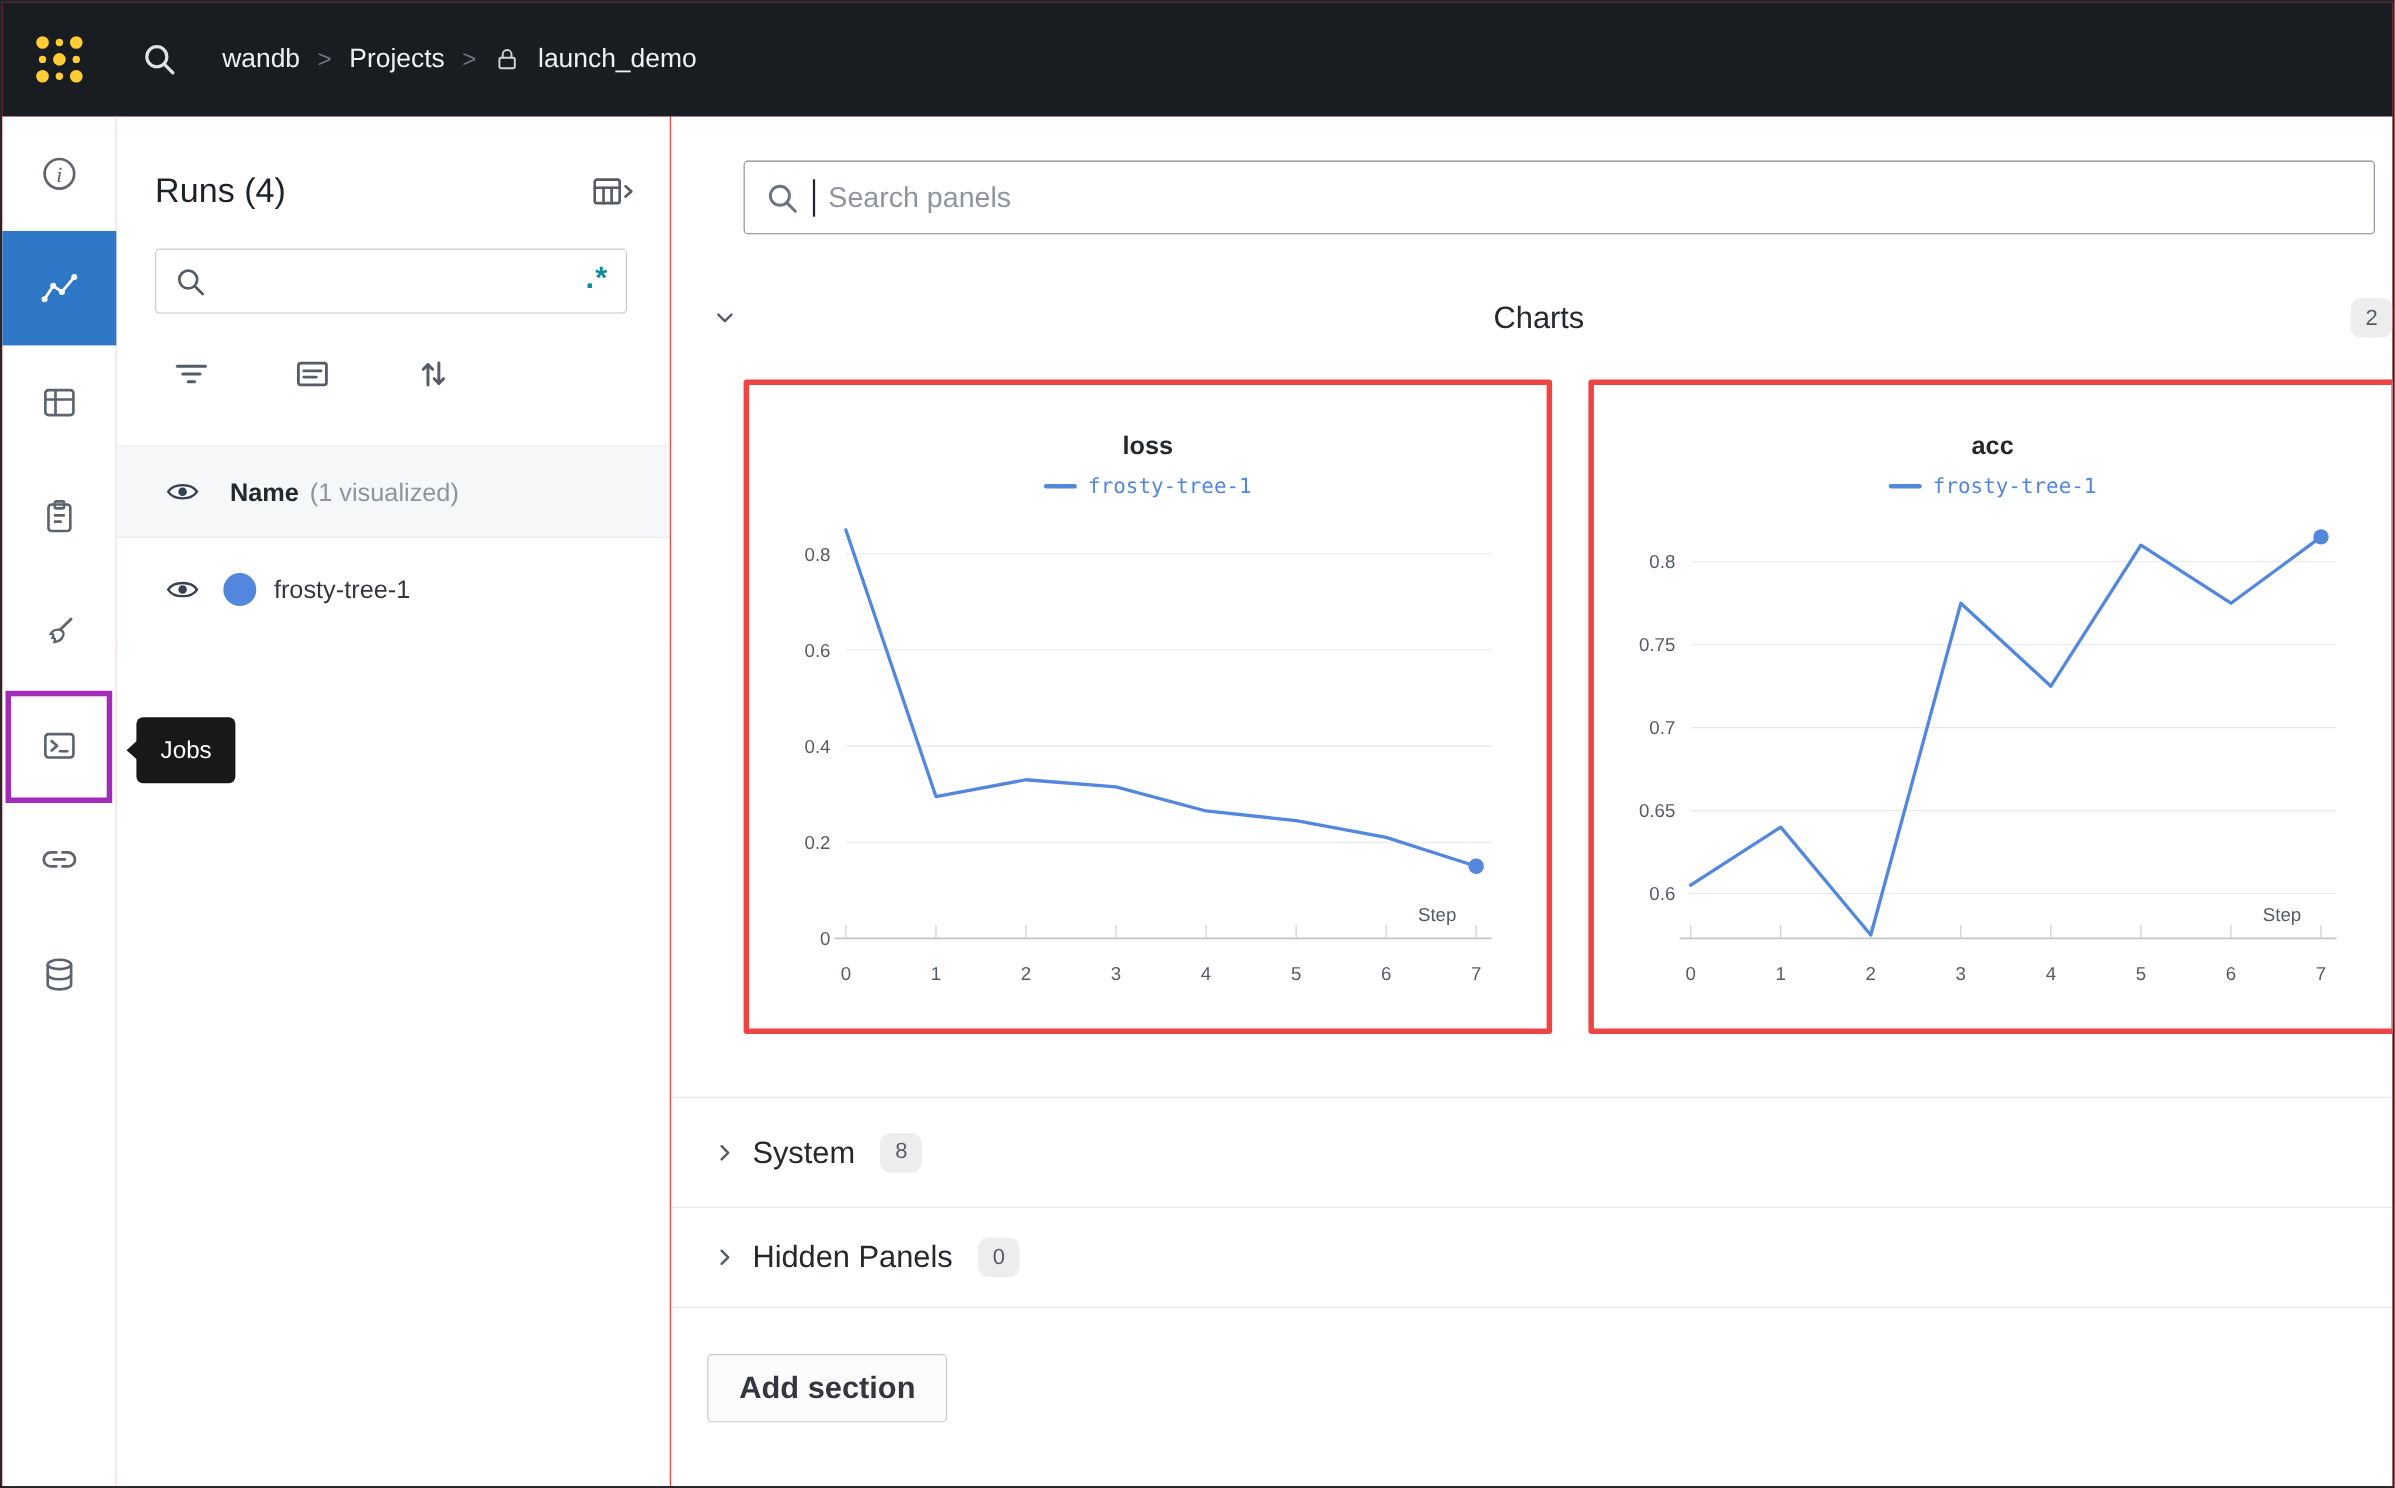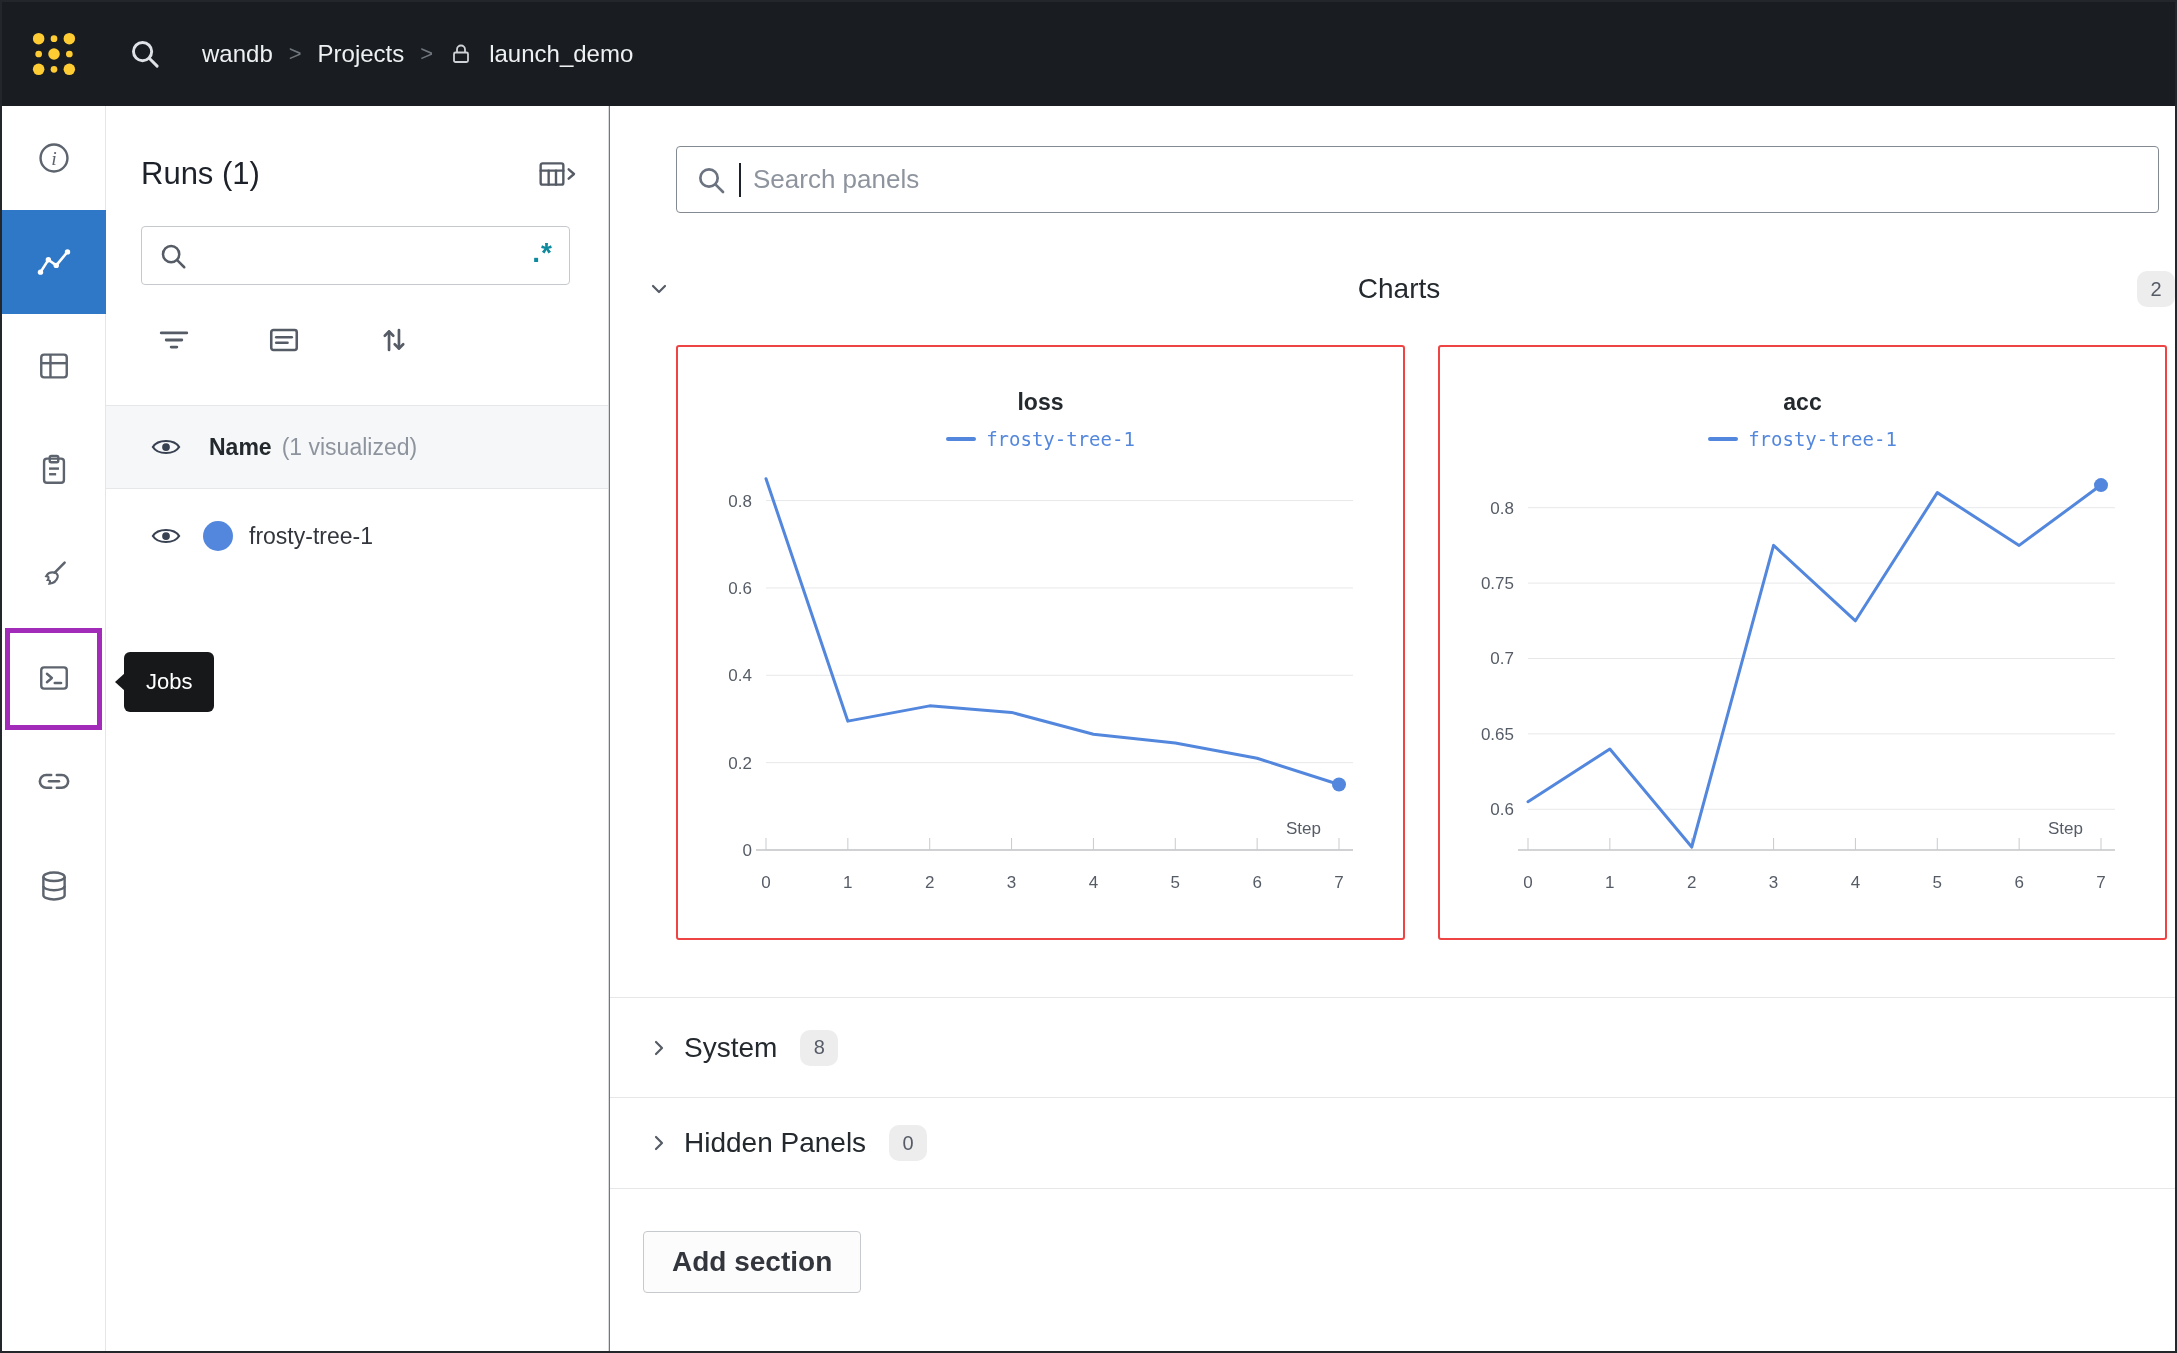--- a/index.html
+++ b/index.html
@@ -46,21 +46,21 @@
   .main { position:absolute; left:608px; top:104px; right:0; bottom:0; background:#fff; overflow:hidden; }
   .panel-search { margin:40px 16px 0 66px; height:67px; border:1.5px solid #848a92; border-radius:4px; display:flex; align-items:center; padding:12px 18px; gap:12px; background:#fff; position:relative; }
   .panel-search input { flex:1; border:none; outline:none; font-size:26px; font-family:inherit; color:#33373d; min-width:0; }
   .panel-search input::placeholder { color:#8e949e; }
   .caret { width:2px; height:34px; background:#1d2129; }
   .section-head { display:flex; align-items:center; gap:13px; cursor:pointer;justify-content:space-between; }
   .section-head.charts { margin:56px 0 0 37px; height:40px; }
   .section-label { font-size:28px; font-weight:500; color:#24292e; }
   .badge { min-width:38px; height:36px; padding:0 9px; background:#ededee; border-radius:10px; display:flex; align-items:center; justify-content:center; font-size:20px; color:#565c66; margin-left:10px; }
   .cards { margin:36px 16px 0 66px; display:flex; gap:33px; }
-  .card { width:803px; height:595px; border:2px solid #ef4444; border-radius:3px; background:#fff; cursor:pointer; }
+  .card { width:803px; height:595px; border:5px solid #ef4444; border-radius:3px; background:#fff; cursor:pointer; }
   .card-title { margin-top:42px; text-align:center; font-size:23px; font-weight:700; color:#24292e; }
   .legend { margin-top:12px; display:flex; align-items:center; justify-content:center; gap:10px; }
   .legend .dash { width:30px; height:4px; border-radius:2px; background:#5387dd; }
   .legend .legend-label { font-size:19px; color:#5387dd; font-family:"DejaVu Sans Mono","Liberation Mono",monospace; }
   svg.plot { display:block; margin-top:6px; }
   svg.plot text { font-family:"Liberation Sans", sans-serif; }
   .section-row { display:flex; align-items:center; gap:13px; padding-left:37px; cursor:pointer;text-align:center; }
   .section-row.system { height:99px; }
   .section-row.hidden-panels { height:90px; }
   .add-section { margin:42px 0 0 33px; height:62px; padding:0 28px; font-size:28px; font-weight:600; font-family:inherit; color:#33373d; background:#fcfcfd; border:1px solid #c6c9cd; border-radius:4px; cursor:pointer; }
@@ -168,21 +168,21 @@
       </svg>
     </div>
   </aside>
   <div class="jobs-highlight"></div>
   <div class="tooltip">
     <span>Jobs</span>
   </div>
 
   <section class="runs-panel">
     <div class="runs-header">
-      <h2 class="runs-title">Runs (1)</h2>
+      <h2 class="runs-title">Runs (4)</h2>
       <button class="icon-btn">
         <svg width="40" height="32" viewBox="0 0 30 24" fill="none" stroke="currentColor" stroke-width="1.8" stroke-linecap="round" stroke-linejoin="round">
           <rect x="2" y="4" width="17" height="16" rx="1.5"></rect>
           <line x1="2" y1="9.5" x2="19" y2="9.5"></line>
             <line x1="8" y1="9.5" x2="8" y2="20"></line>
             <line x1="13.5" y1="9.5" x2="13.5" y2="20"></line>
           <polyline points="23,8.5 27,12 23,15.5"></polyline>
         </svg>
       </button>
     </div>

